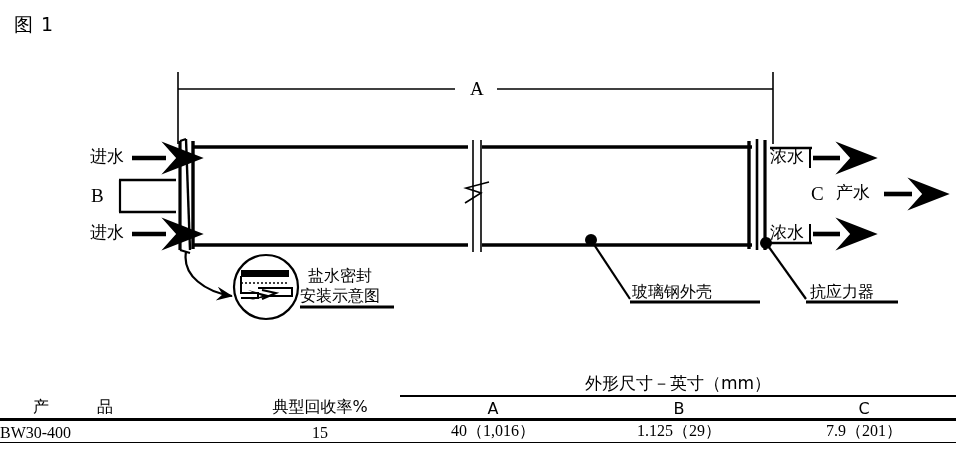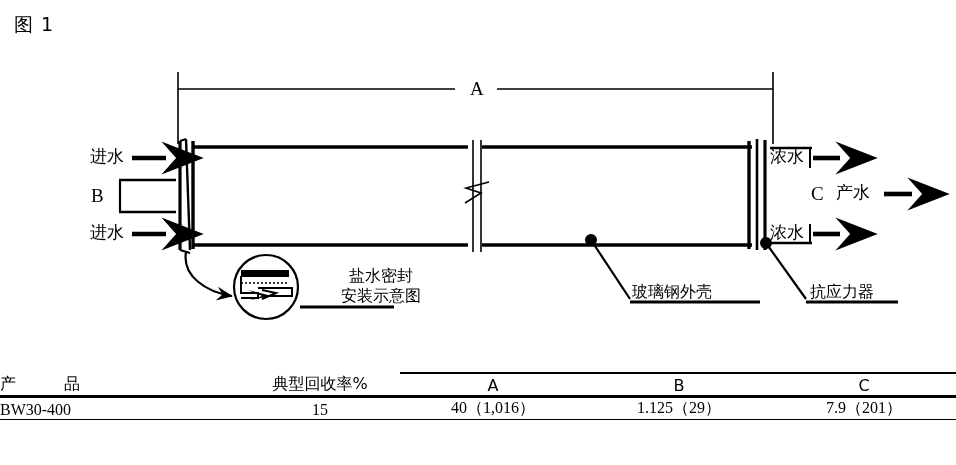--- a/index.html
+++ b/index.html
@@ -116,20 +116,21 @@
   }
   .cell {
     font-size: 16px;
     padding: 6px 0 6px 0;
     font-family: "Liberation Serif", serif;
   }
   .cell.center { text-align: center; font-family: Liberation Serif, serif; }
   .cell.left   { text-align: left; }
   .prod-head-inner {
     display: inline-block;
+    padding-left: 33px;
   }
   .prod-head-inner span.a { margin-right: 48px; }
 </style>
 </head>
 <body>
 
 <div class="page">
 
   <div class="fig-title">图 1</div>
 
@@ -247,21 +248,21 @@
   <div class="dim-letter" style="left:86px; top:185px;">B</div>
 
   <div class="lbl" style="left:770px; top:147px;">浓水</div>
 
   <div class="lbl" style="left:770px; top:223px;">浓水</div>
 
   <div class="dim-letter" style="left:806px; top:183px; background:transparent;">C</div>
 
   <div class="lbl" style="left:836px; top:183px;">产水</div>
 
-  <div class="callout-2line" style="left:300px; top:266px;padding-left:41px;">
+  <div class="callout-2line" style="left:300px; top:266px;">
     <div>盐水密封</div>
     <div>安装示意图</div>
   </div>
 
   <div class="callout" style="left:632px; top:282px;">玻璃钢外壳</div>
 
   <div class="callout" style="left:810px; top:282px;font-family:Liberation Serif, serif;">抗应力器</div>
 
   <div class="tbl">
     <table>
@@ -270,20 +271,25 @@
         <col style="width:160px">
         <col style="width:186px">
         <col style="width:186px">
         <col style="width:184px">
       </colgroup>
       <tbody>
 
         <tr>
           <td></td>
           <td></td>
+          <td class="grp-head" colspan="3">外形尺寸－英寸（mm）</td>
+        </tr>
+        <tr>
+          <td></td>
+          <td></td>
           <td colspan="3" class="grp-rule"></td>
         </tr>
 
         <tr>
           <td class="col-head left">
             <span class="prod-head-inner">
               <span class="a">产</span><span>品</span>
             </span>
           </td>
           <td class="col-head center">典型回收率%</td>

